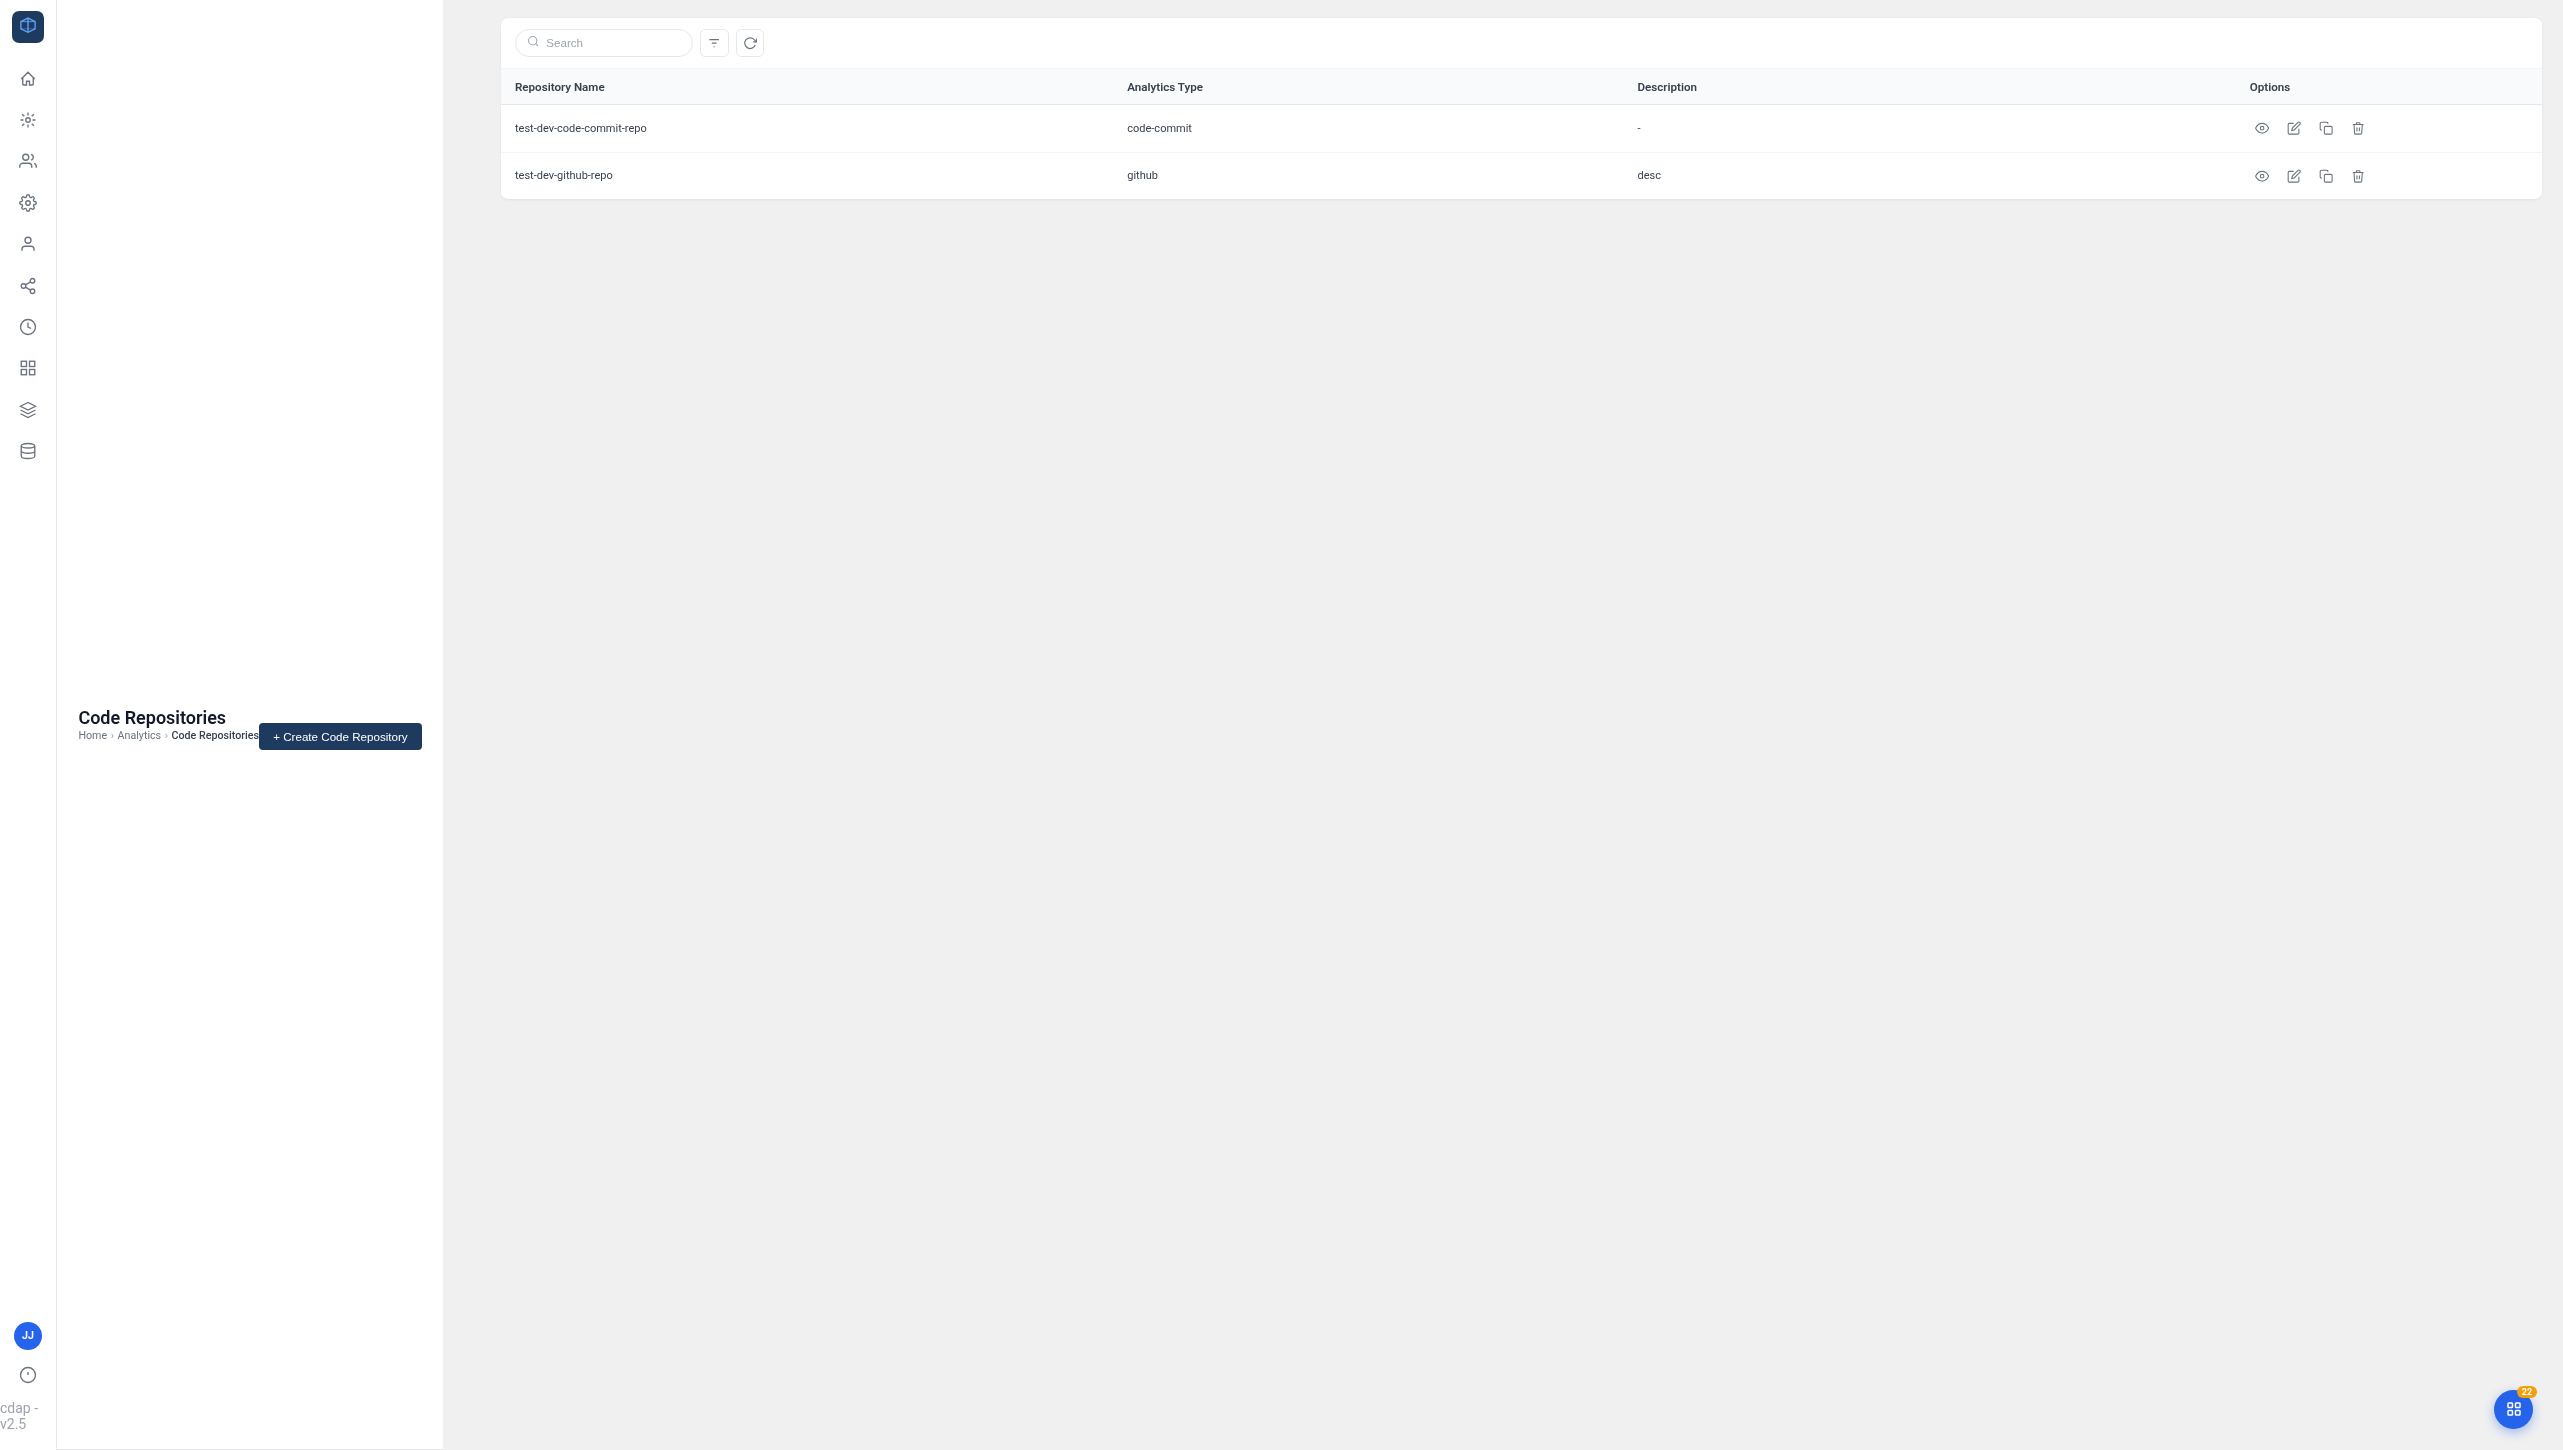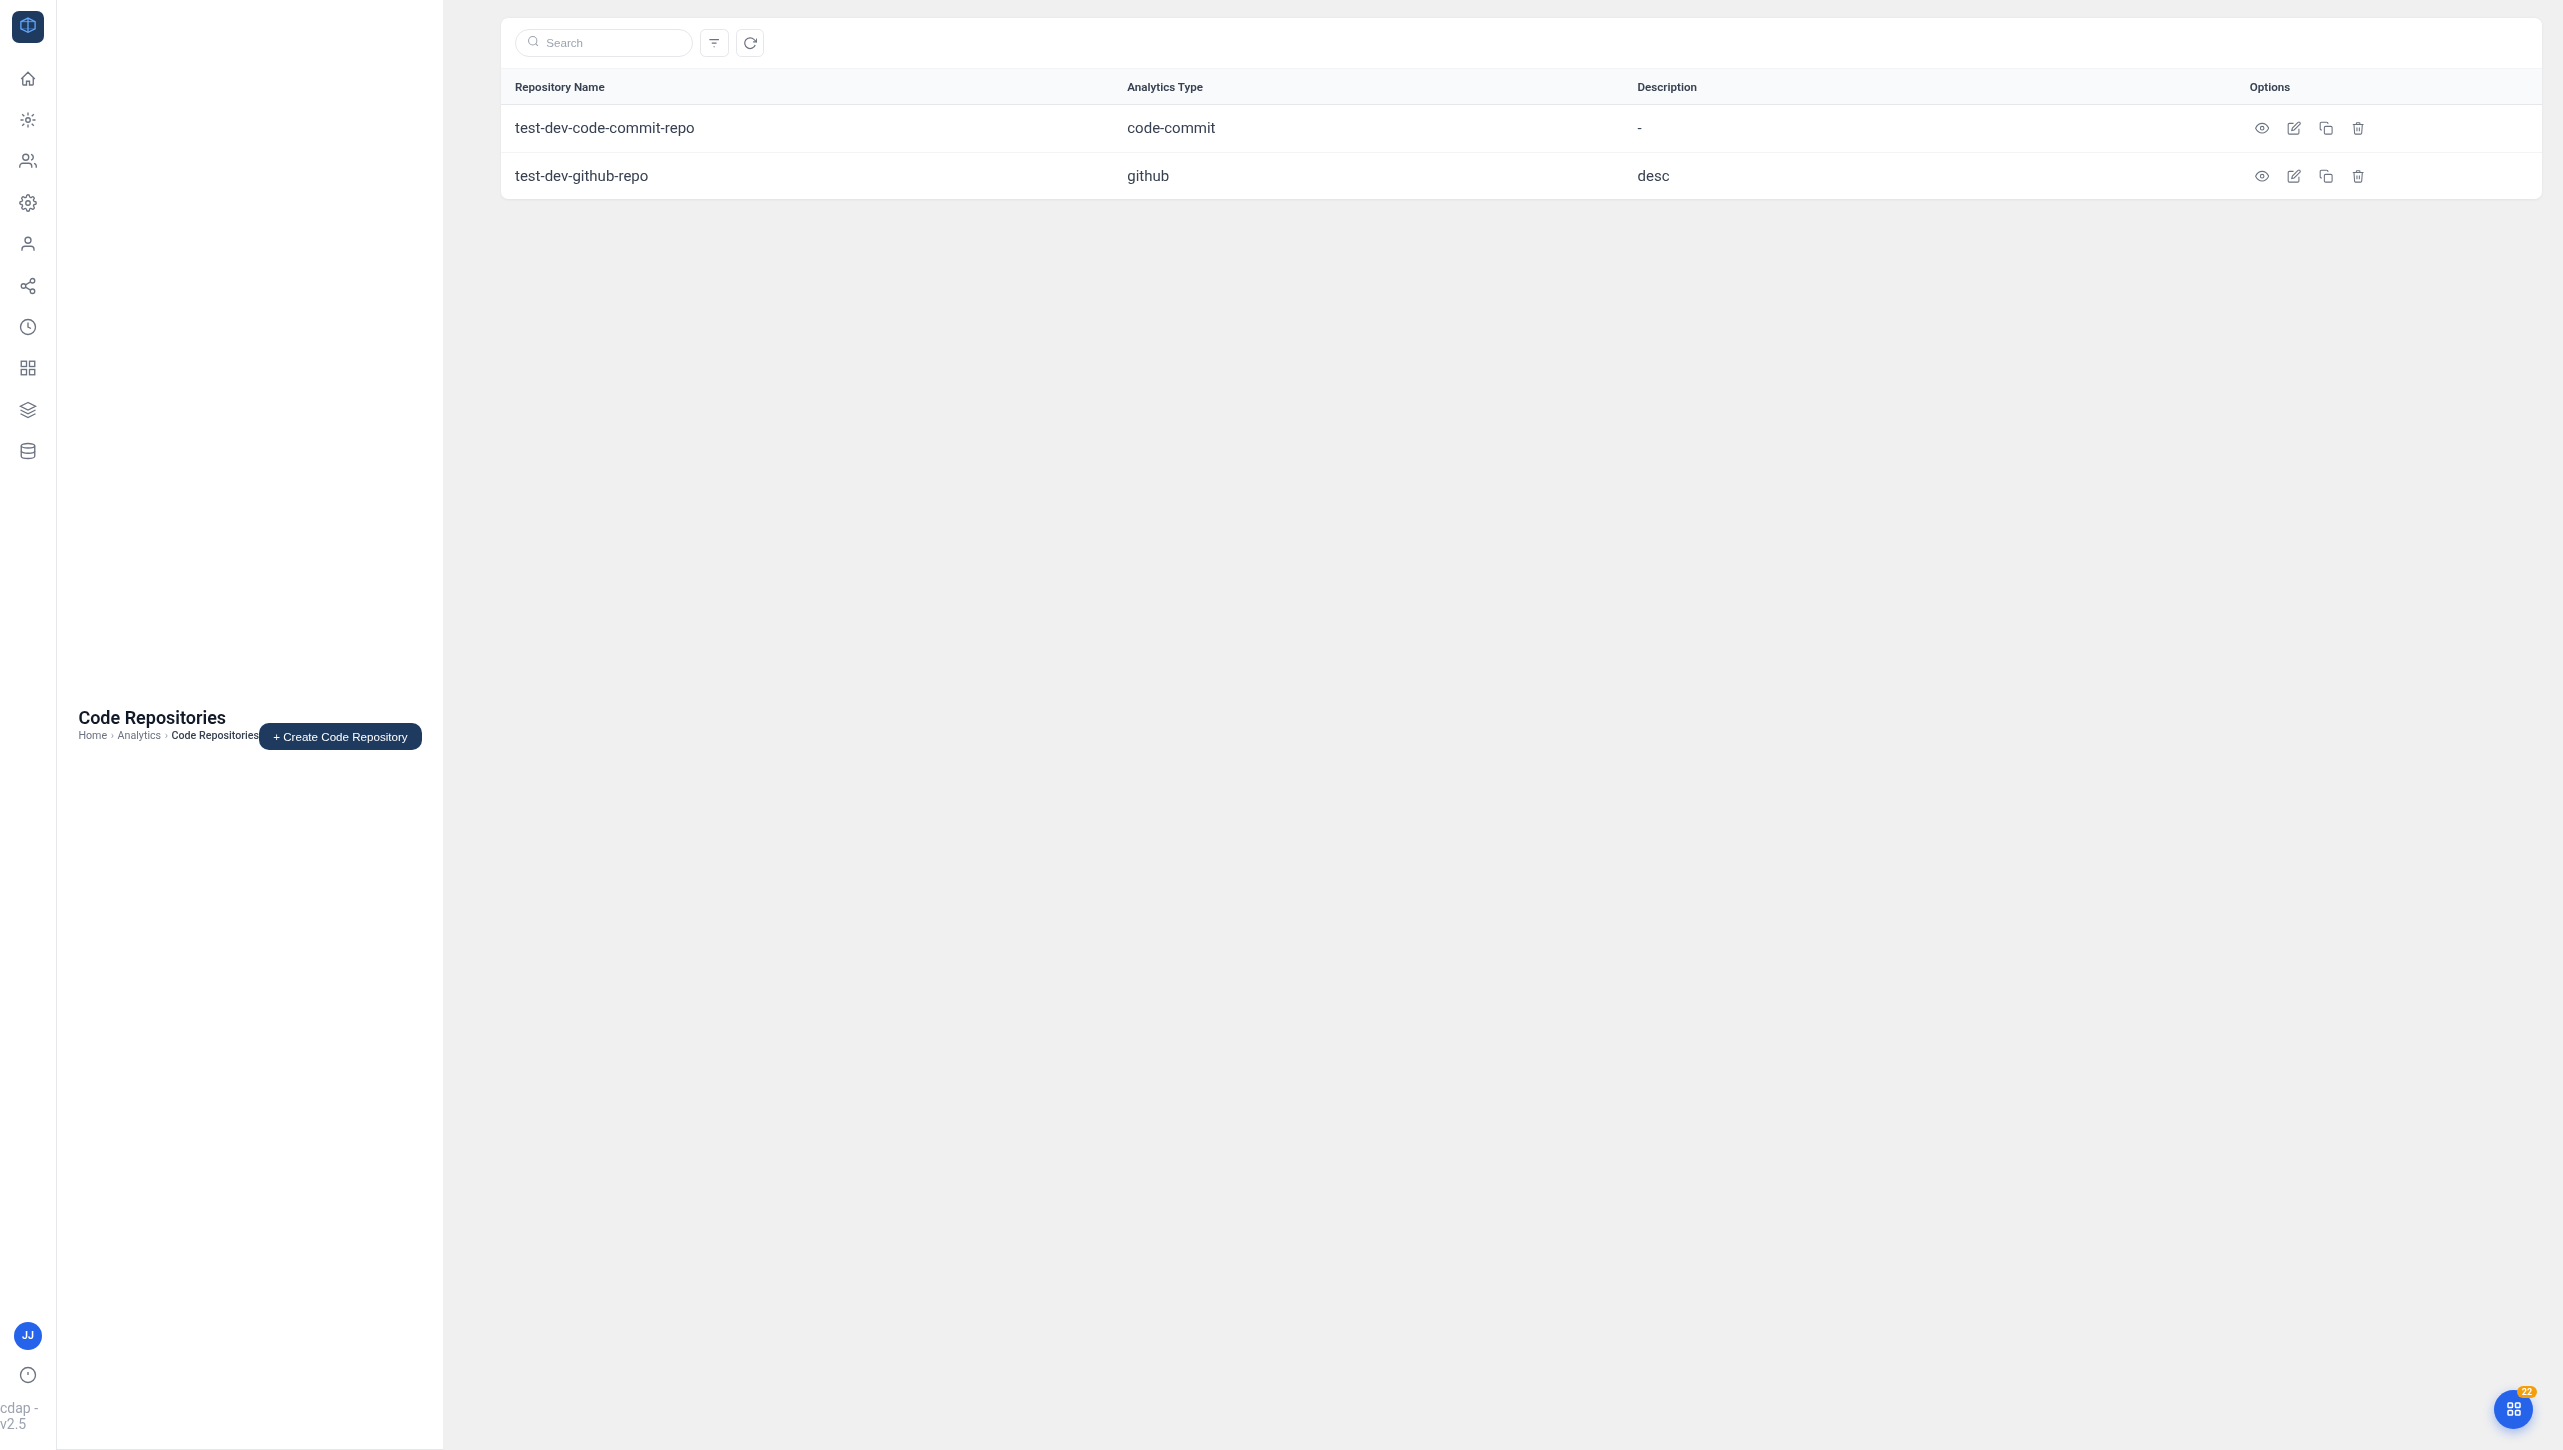--- a/index.html
+++ b/index.html
@@ -107,21 +107,21 @@
       color: #6b7280;
     }
     .breadcrumb-item { color: #6b7280; }
     .breadcrumb-item.current { color: #374151; font-weight: 500; }
     .breadcrumb-sep { color: #9ca3af; }
 
     .create-btn {
       background: #1e3a5f;
       color: #fff;
       border: none;
-      border-radius: 10px;
+      border-radius: 4px;
       padding: 7.1px 14.3px;
       font-size: 11.6px;
       font-weight: 500;
       cursor: pointer;
       display: flex;
       align-items: center;
       gap: 5.4px;
       margin-top: 24px;
     }
 
@@ -192,21 +192,21 @@
     }
     th {
       text-align: left;
       padding: 10.7px 14.3px;
       font-size: 11.6px;
       font-weight: 600;
       color: #374151;
     }
     td {
       padding: 10.7px 14.3px;
-      font-size: 15px;
+      font-size: 11px;
       color: #374151;
       border-bottom: 0.9px solid #f3f4f6;
     }
     tbody tr:last-child td { border-bottom: none; }
 
     .col-name { width: 30%; }
     .col-type { width: 25%; }
     .col-desc { width: 30%; }
     .col-options { width: 15%; }
 

